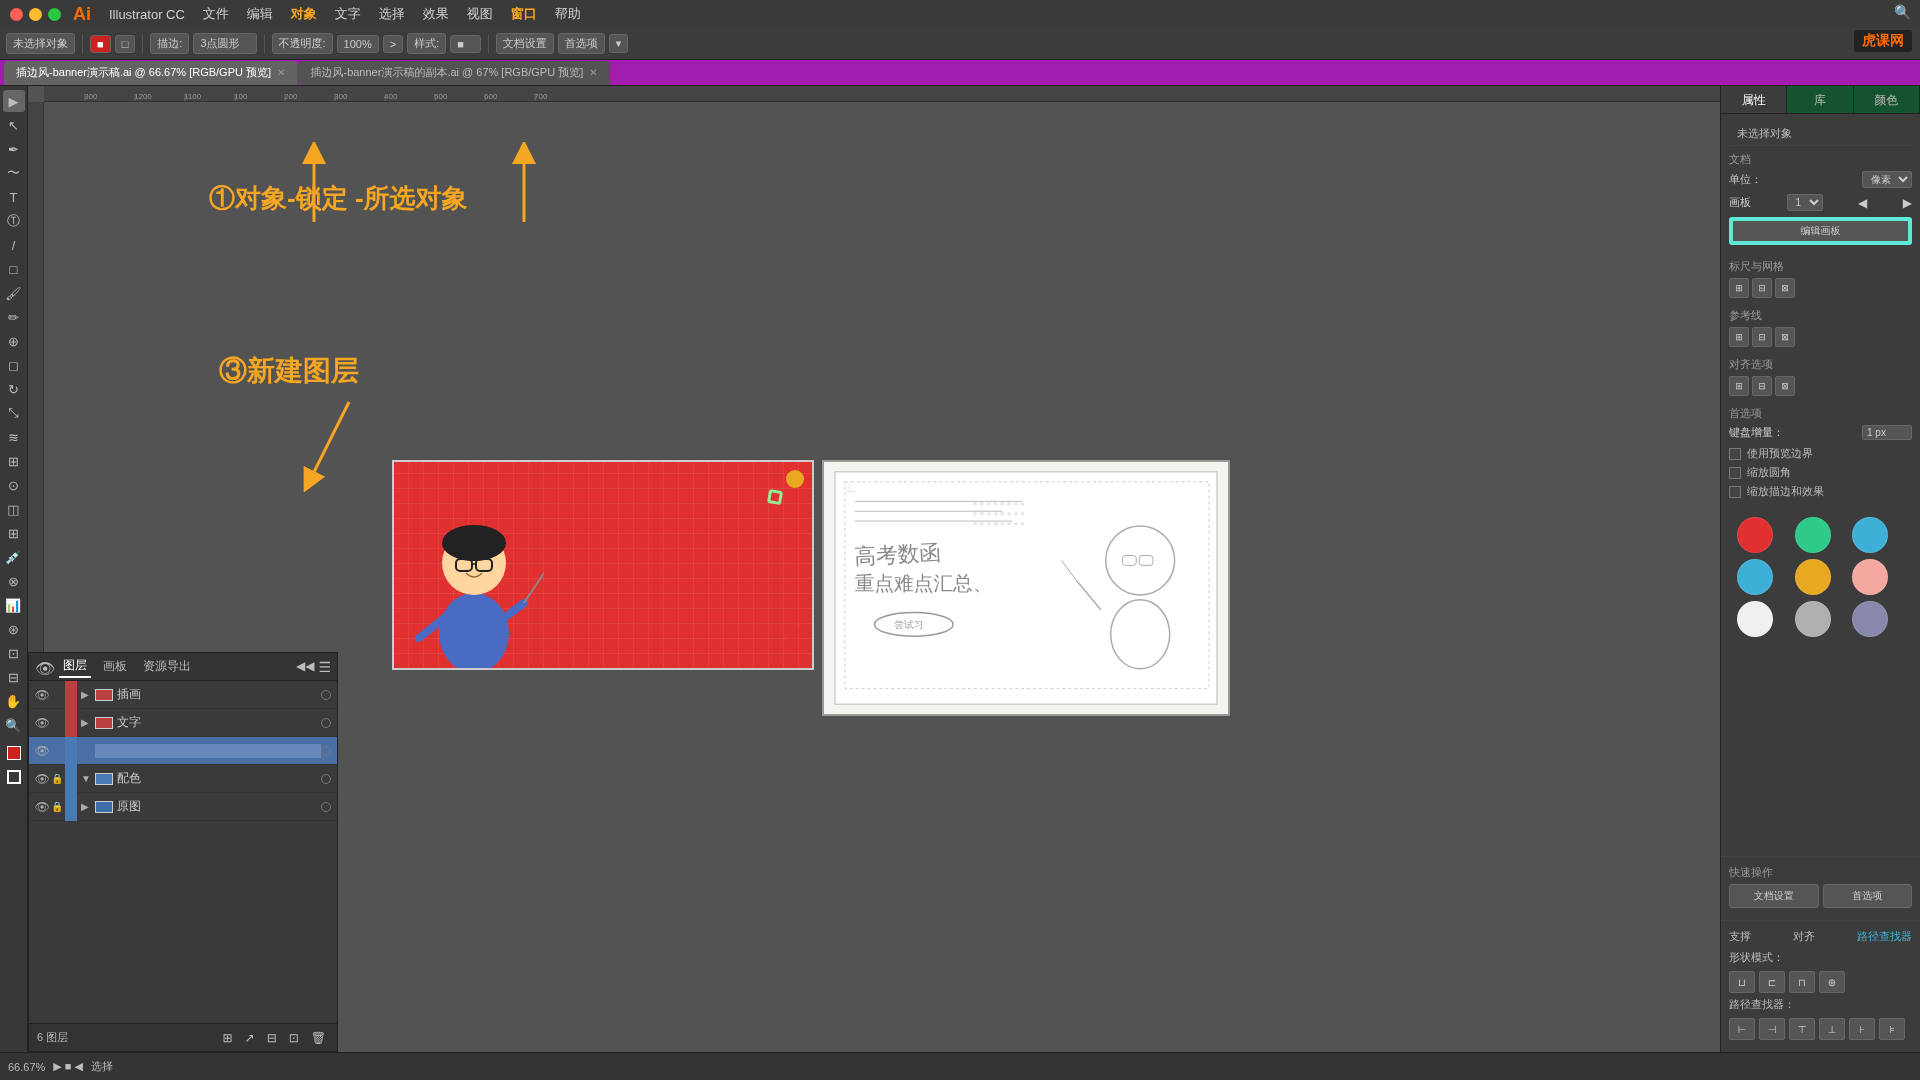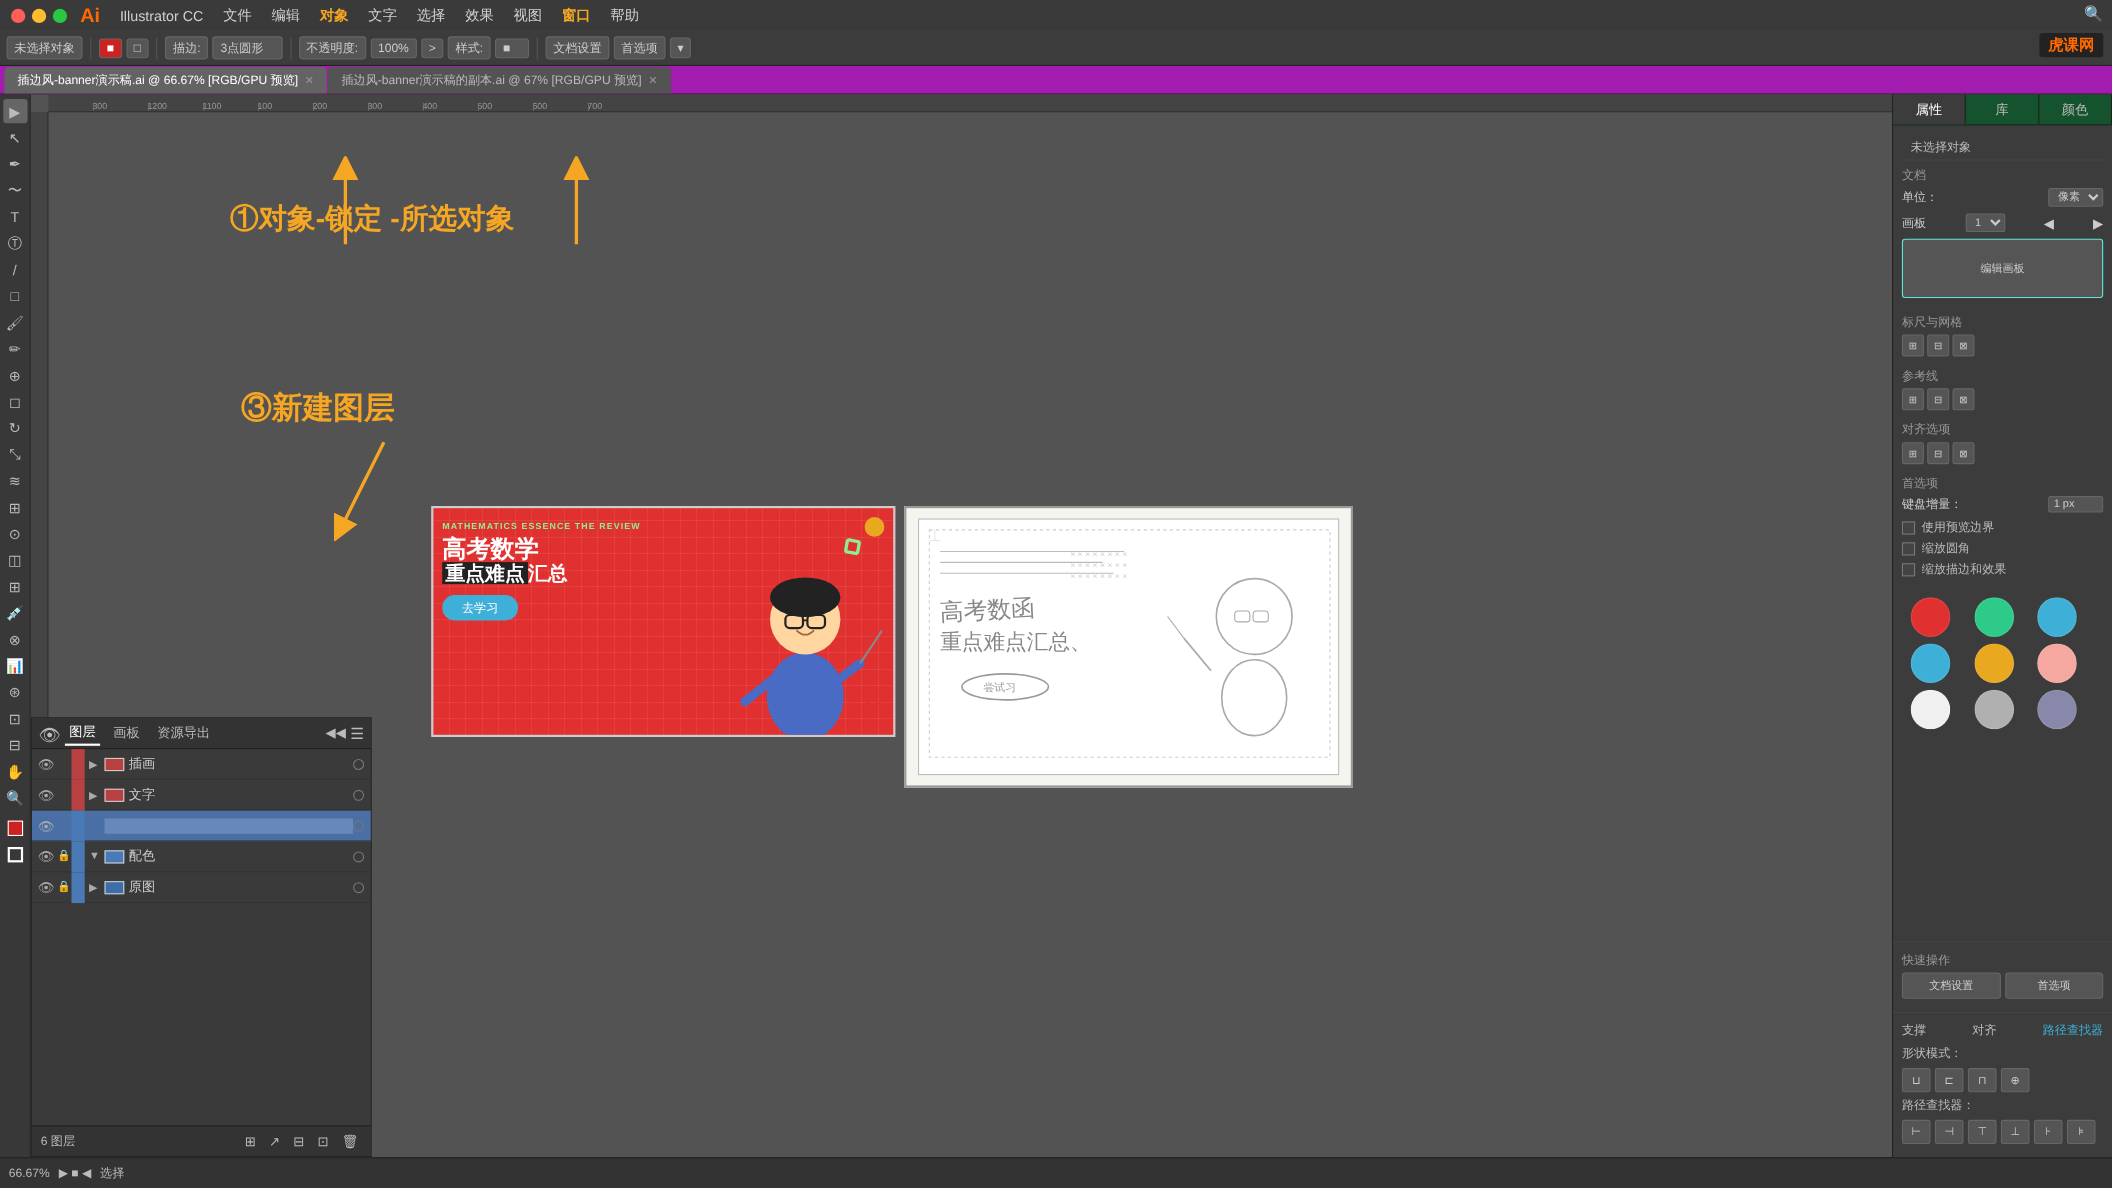--- a/index.html
+++ b/index.html
@@ -127,22 +127,22 @@
     #right-panel-body { flex: 1; padding: 8px; overflow-y: auto; }
     .rpanel-section { margin-bottom: 10px; }
     .rpanel-label { color: #999; font-size: 11px; margin-bottom: 4px; }
     .rpanel-value { color: #ccc; font-size: 11px; }
     .rpanel-row { display: flex; align-items: center; justify-content: space-between; margin-bottom: 6px; }
     .rpanel-select {
       background: #555; border: 1px solid #666; color: #ccc;
       font-size: 10px; padding: 1px 4px; border-radius: 2px;
     }
     .rpanel-btn {
-      background: #555; border: 1px solid #5eead4; color: #ccc;
-      font-size: 10px; padding: 19px 8px; border-radius: 3px; cursor: pointer;
+      background: #555; border: 4px solid #5eead4; color: #ccc;
+      font-size: 10px; padding: 3px 8px; border-radius: 3px; cursor: pointer;
       width: 100%; text-align: center; margin-bottom: 4px;
     }
 
     
     #color-swatches {
       display: grid; grid-template-columns: repeat(3, 1fr); gap: 6px; padding: 8px;
     }
     .swatch {
       width: 36px; height: 36px; border-radius: 50%; cursor: pointer;
       border: 1px solid rgba(255,255,255,0.1);
@@ -393,32 +393,20 @@
           </defs>
         <path d="M60,10 Q40,50 20,90" stroke="#f5a623" stroke-width="3" fill="none" marker-end="url(#ah3)"></path>
       </svg>
 
       <div id="banner-red">
 
         <div style="position:absolute;inset:0;background:repeating-linear-gradient(0deg,transparent,transparent 14px,rgba(255,255,255,0.08) 14px,rgba(255,255,255,0.08) 15px),repeating-linear-gradient(90deg,transparent,transparent 14px,rgba(255,255,255,0.08) 14px,rgba(255,255,255,0.08) 15px);"></div>
 
         <div style="display:flex;height:100%;position:relative;">
 
-          <div style="flex:1;padding:12px 8px;z-index:2;">
-            <div style="color:#90ee90;font-size:8px;font-weight:bold;letter-spacing:1px;margin-bottom:4px;">MATHEMATICS ESSENCE THE REVIEW</div>
-            <div style="color:#fff;font-size:22px;font-weight:900;line-height:1.1;">
-              <span>高考数学</span>
-            </div>
-            <div style="color:#fff;font-size:18px;font-weight:900;line-height:1.2;">
-              <span style="background:#222;padding:0 3px;">重点难点</span><span>汇总</span>
-            </div>
-            <div style="display:inline-block;background:#3eb0d8;color:#fff;border-radius:14px;padding:4px 18px;font-size:11px;margin-top:8px;cursor:pointer;">
-              <span>去学习</span>
-            </div>
-          </div>
 
           <div style="width:160px;display:flex;align-items:flex-end;justify-content:center;z-index:2;">
 
             <svg width="140" height="200" viewBox="0 0 140 200" style="margin-bottom:-5px;">
 
               <ellipse cx="70" cy="160" rx="35" ry="40" fill="#4a6bc4"></ellipse>
 
               <circle cx="70" cy="90" r="32" fill="#ffd5a0"></circle>
 
               <ellipse cx="70" cy="70" rx="32" ry="18" fill="#222"></ellipse>

